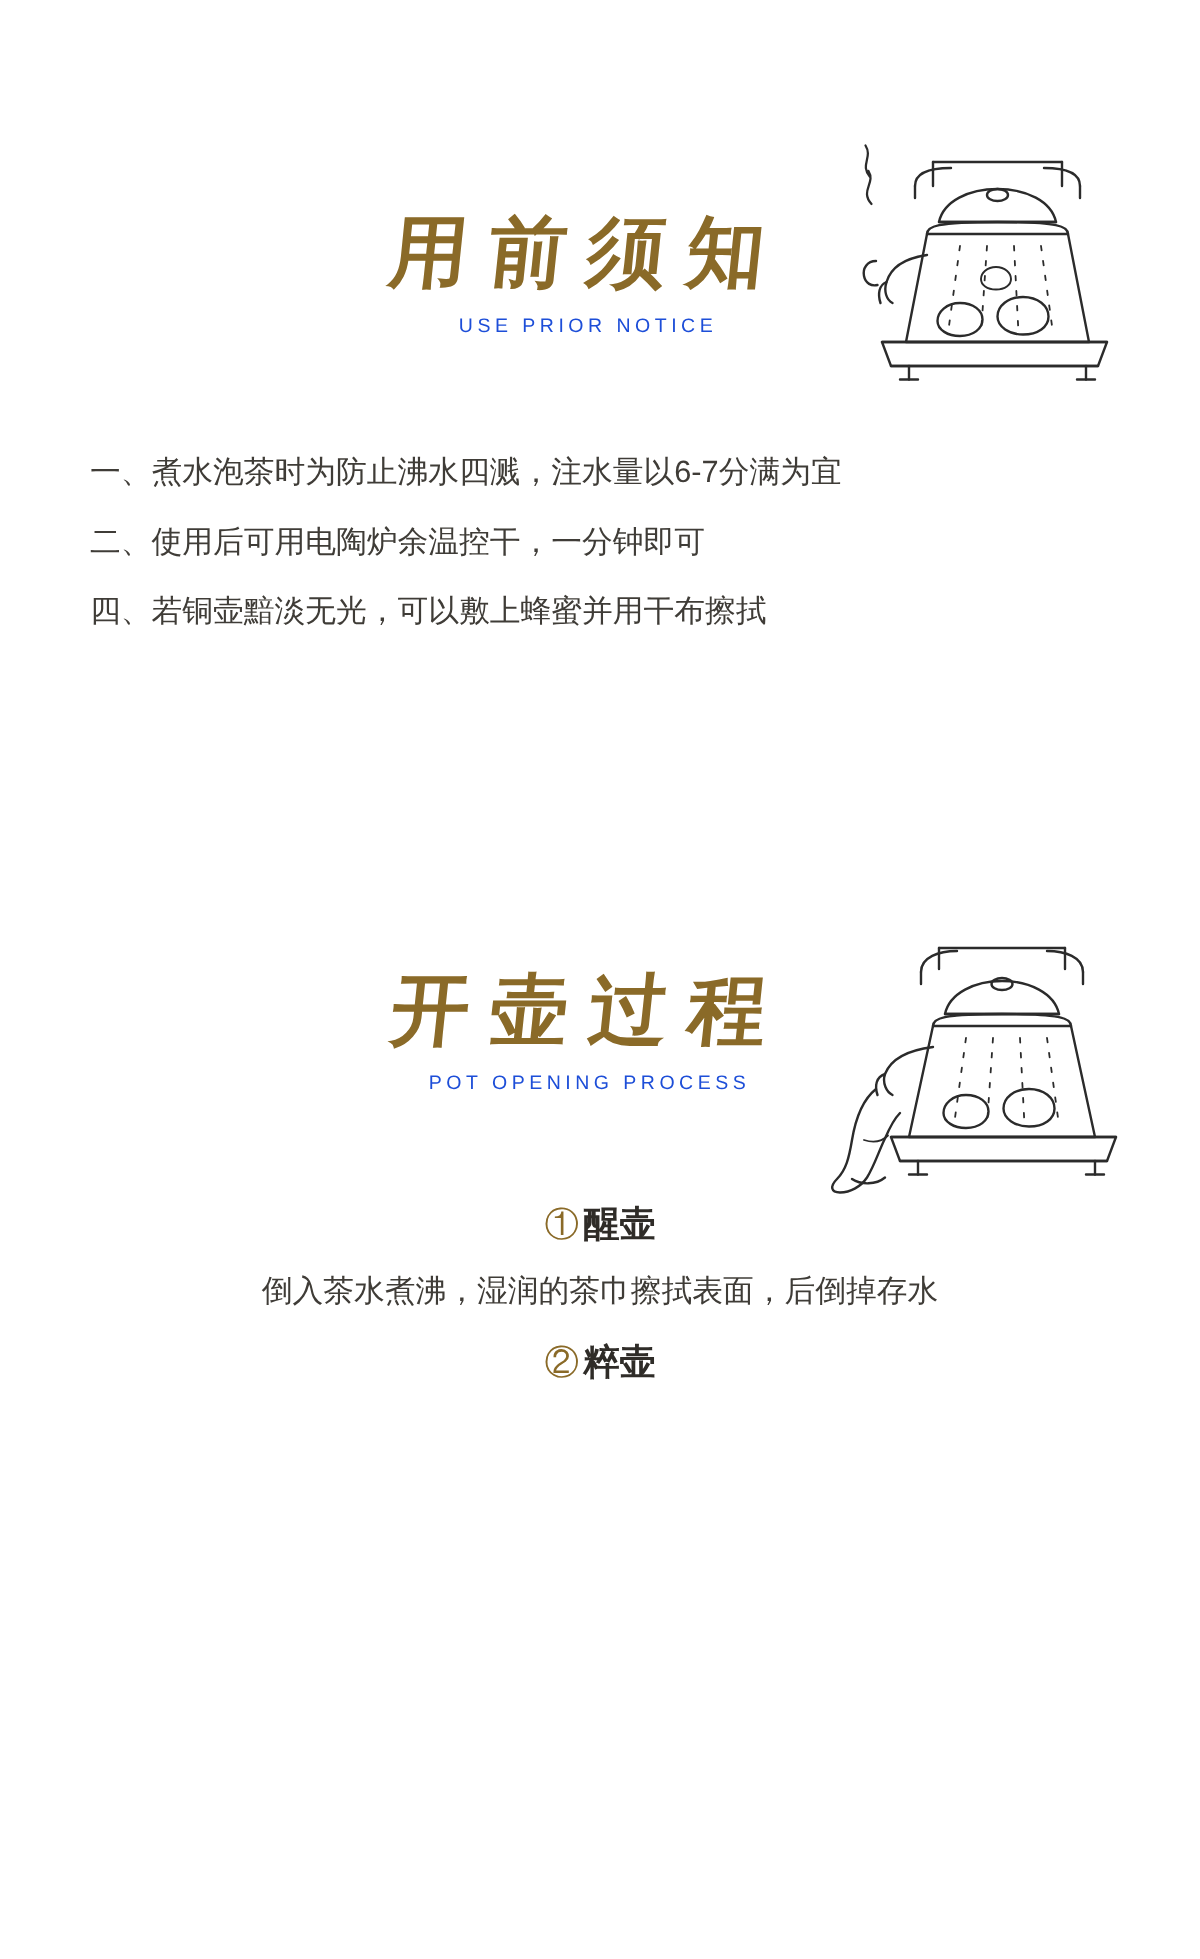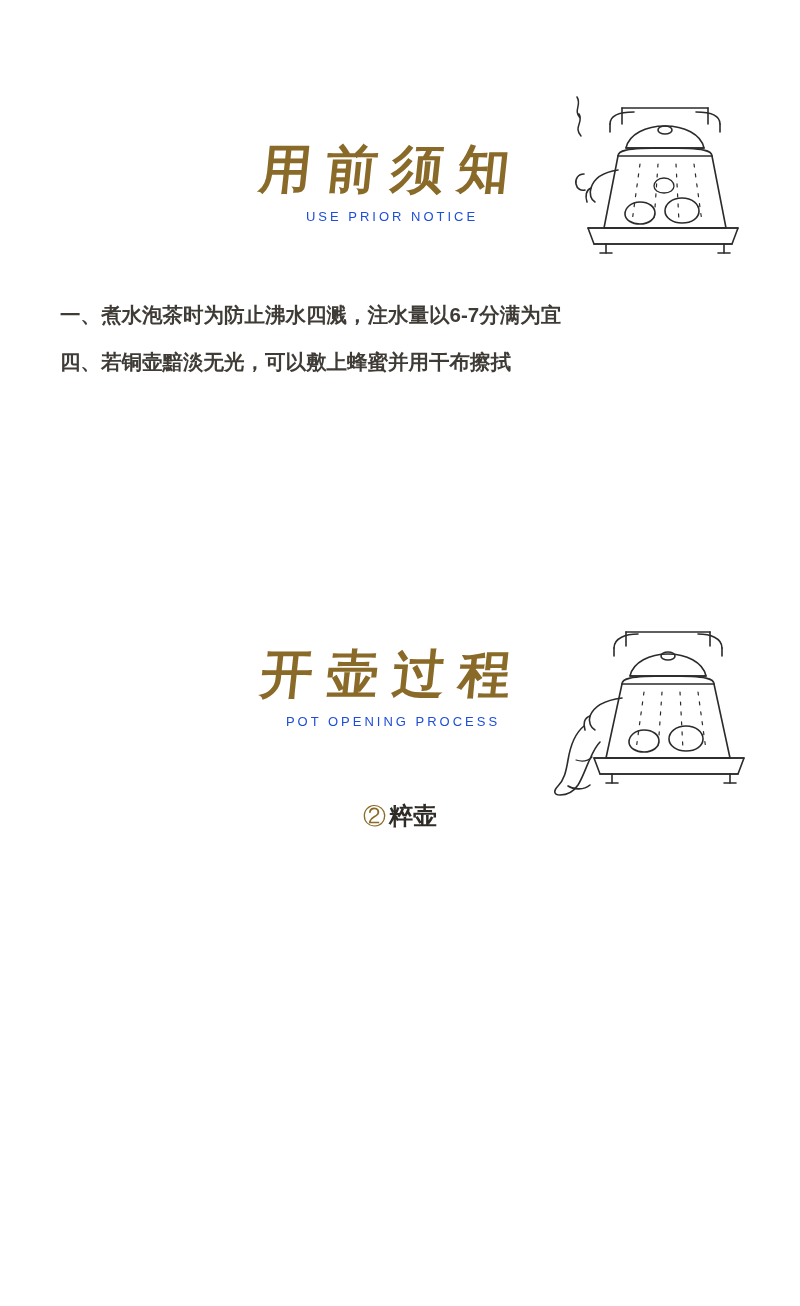--- a/index.html
+++ b/index.html
@@ -43,21 +43,20 @@
     white-space: nowrap;
     text-align: center;
   }
 
   
   .notice-list {
     position: absolute;
     left: 60px;
     top: 305px;
     width: 700px;
-    font-weight: bold;
   }
   .notice-row {
     font-size: 20.5px;
     color: #3f3c37;
     line-height: 1;
     margin-bottom: 26px;
     white-space: nowrap;
   }
   .notice-idx {
     letter-spacing: 0px;
@@ -149,20 +148,23 @@
 
       <path d="M92 124 c-9 0 -15 6 -15 12 c0 6 7 10 15 10 c9 0 15 -5 15 -11 c0 -6 -6 -11 -15 -11 z"></path>
       <path d="M134 120 c-10 0 -17 6 -17 13 c0 7 8 12 17 12 c10 0 17 -5 17 -12 c0 -7 -7 -13 -17 -13 z"></path>
       <path d="M116 100 c-6 0 -10 4 -10 8 c0 4 4 7 10 7 c6 0 10 -3 10 -7 c0 -4 -4 -8 -10 -8 z" stroke-width="1.3"></path>
     </svg>
   </div>
 
   <div class="notice-list">
     <div class="notice-row">
       <span class="notice-idx">一、</span><span>煮水泡茶时为防止沸水四溅，注水量以6-7分满为宜</span>
+    </div>
+    <div class="notice-row">
+      <span class="notice-idx">二、</span><span>使用后可用电陶炉余温控干，一分钟即可</span>
     </div>
     <div class="notice-row">
       <span class="notice-idx">四、</span><span>若铜壶黯淡无光，可以敷上蜂蜜并用干布擦拭</span>
     </div>
   </div>
 </div>
 
 <div class="section">
 
   <div class="title-block" style="left:228px; top:645px; width:330px;">
@@ -206,20 +208,26 @@
       <path d="M54 150 h150 l-6 16 h-138 z"></path>
       <path d="M54 150 h150"></path>
       <path d="M60 166 h138"></path>
       <path d="M72 166 v9 M190 166 v9"></path>
       <path d="M66 175 h12 M184 175 h12"></path>
     </svg>
   </div>
 
   <div class="steps">
 
+    <div class="step">
+      <div class="step-title">
+        <span class="step-num">①</span><span>醒壶</span>
+      </div>
+      <div class="step-desc">倒入茶水煮沸，湿润的茶巾擦拭表面，后倒掉存水</div>
+    </div>
 
     <div class="step">
       <div class="step-title">
         <span class="step-num">②</span><span>粹壶</span>
       </div>
     </div>
 
     <div class="step">
     </div>
 

